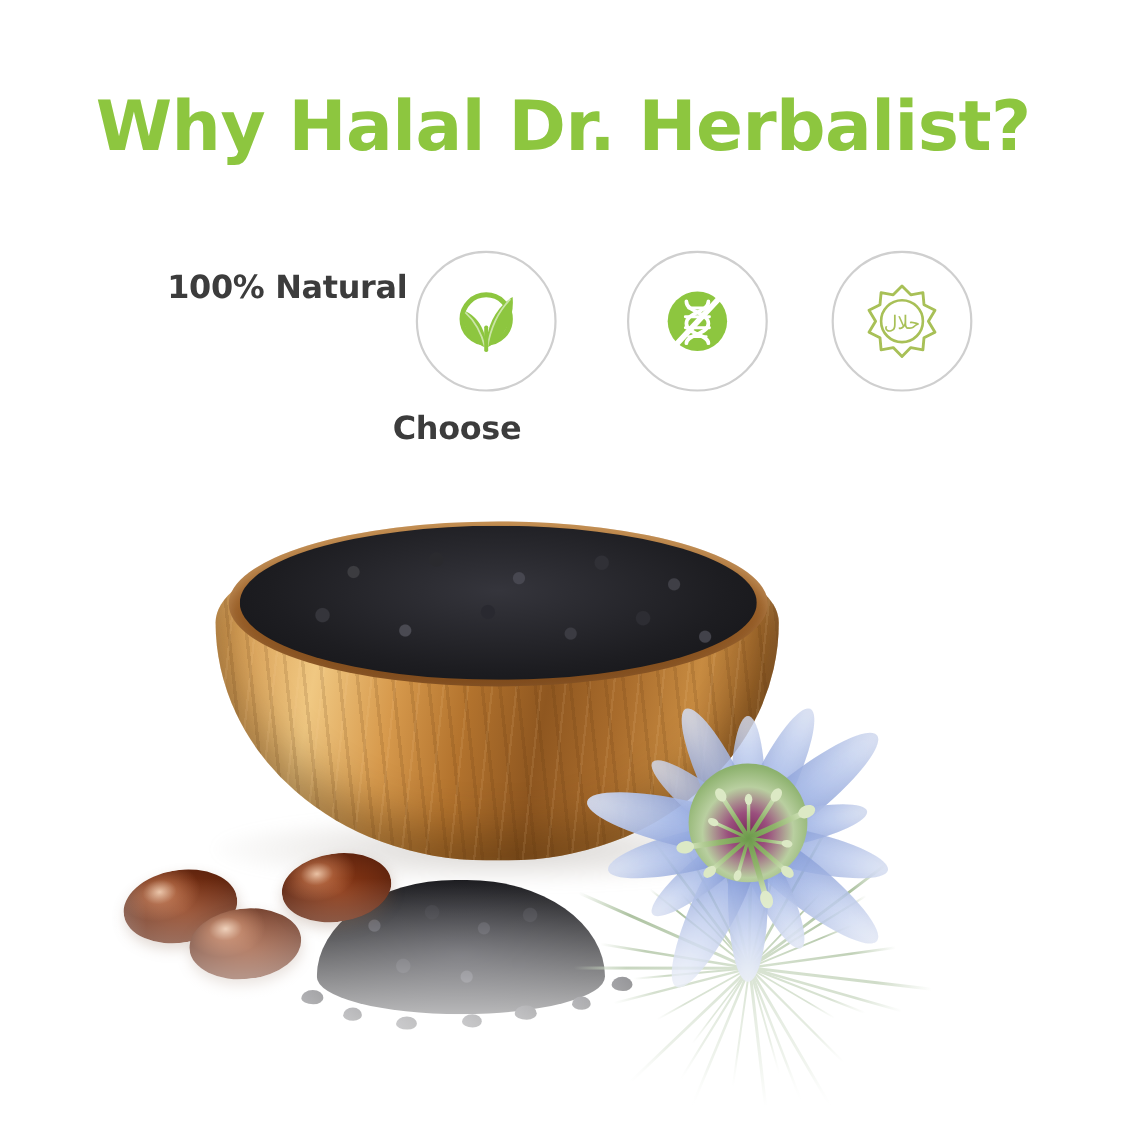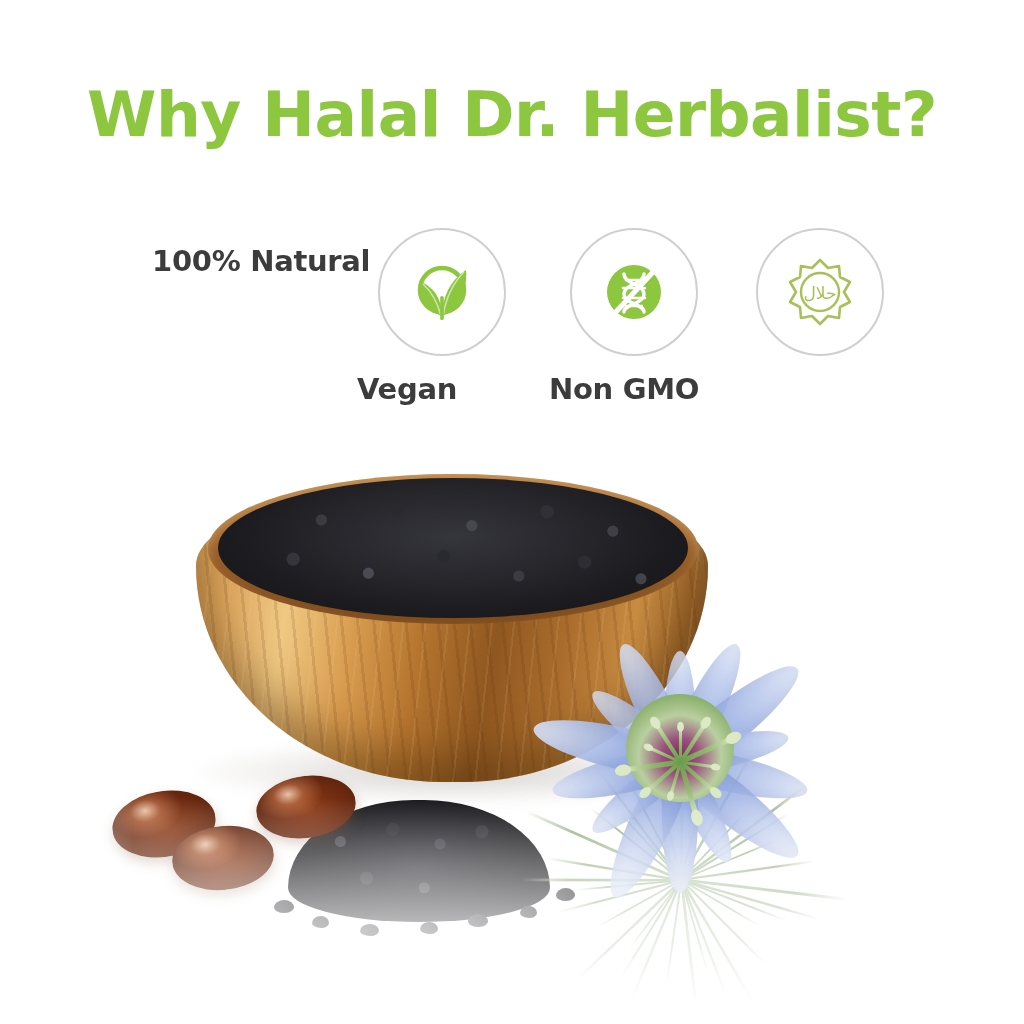--- a/index.html
+++ b/index.html
@@ -288,36 +288,35 @@
       <div class="badge-circle">
         <svg width="72" height="72" viewBox="0 0 72 72">
           <circle cx="36" cy="34" r="22" fill="none" stroke="#8DC63F" stroke-width="4.5"></circle>
           <path d="M36 60 C36 42 44 24 60 14 C62 34 52 52 37 60 Z" fill="#8DC63F"></path>
           <path d="M36 60 C36 46 30 32 15 26 C14 42 22 54 35 60 Z" fill="#8DC63F"></path>
           <path d="M58 16 C48 26 40 42 37 60" fill="none" stroke="#ffffff" stroke-width="1.6" opacity="0.55"></path>
           <path d="M17 28 C26 36 32 48 35 60" fill="none" stroke="#ffffff" stroke-width="1.6" opacity="0.55"></path>
           <rect x="34.2" y="40" width="3.6" height="24" rx="1.6" fill="#8DC63F"></rect>
         </svg>
       </div>
-      <div class="badge-label">Vegan</div>
+      <div class="badge-label">Choose</div>
     </div>
 
     <div class="badge badge-3">
       <div class="badge-circle">
         <svg width="72" height="72" viewBox="0 0 72 72">
           <circle cx="36" cy="36" r="27" fill="#8DC63F"></circle>
           <g fill="none" stroke="#ffffff" stroke-width="3.4" stroke-linecap="round">
             <path d="M26 18 C26 28 46 28 46 38 C46 48 26 48 26 56"></path>
             <path d="M46 18 C46 28 26 28 26 38 C26 48 46 48 46 56"></path>
             <path d="M28 24 L44 24 M25 32 L47 32 M25 42 L47 42 M28 50 L44 50" stroke-width="2.6"></path>
           </g>
           <path d="M56 15 L16 58" stroke="#ffffff" stroke-width="5.2" stroke-linecap="round"></path>
         </svg>
       </div>
-      <div class="badge-label">Non GMO</div>
     </div>
 
     <div class="badge badge-4">
       <div class="badge-circle">
         <svg width="72" height="72" viewBox="0 0 72 72">
           <path d="M36 4 L44 12 L55 10 L56 21 L66 26 L60 36 L66 46 L56 51 L55 62 L44 60 L36 68 L28 60 L17 62 L16 51 L6 46 L12 36 L6 26 L16 21 L17 10 L28 12 Z" fill="none" stroke="#A8C057" stroke-width="2.6" stroke-linejoin="round"></path>
           <circle cx="36" cy="36" r="19" fill="none" stroke="#A8C057" stroke-width="2.4"></circle>
           <text x="36" y="43" text-anchor="middle" font-family="DejaVu Sans, sans-serif" font-size="17" fill="#A8C057">حلال</text>
         </svg>
       </div>

